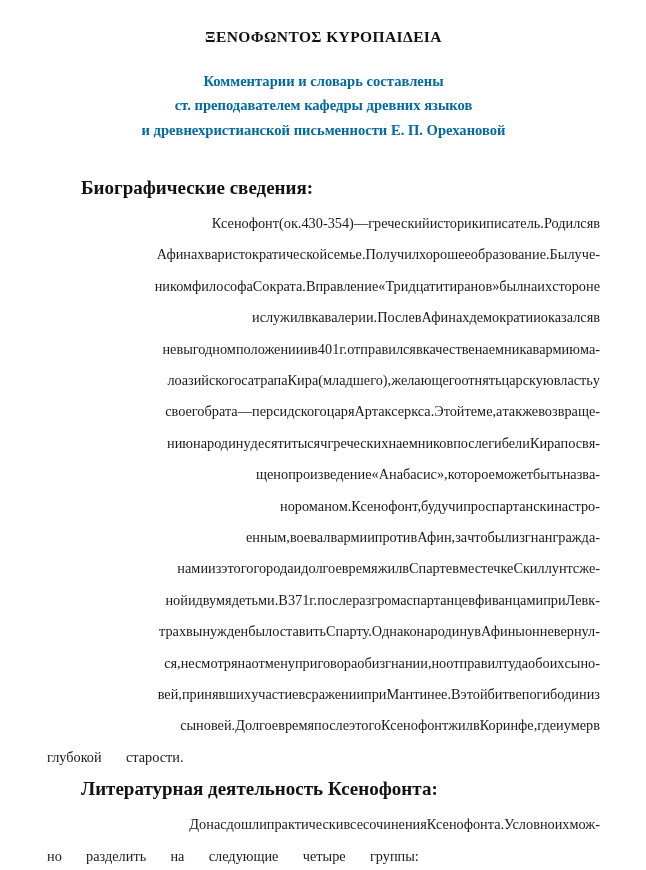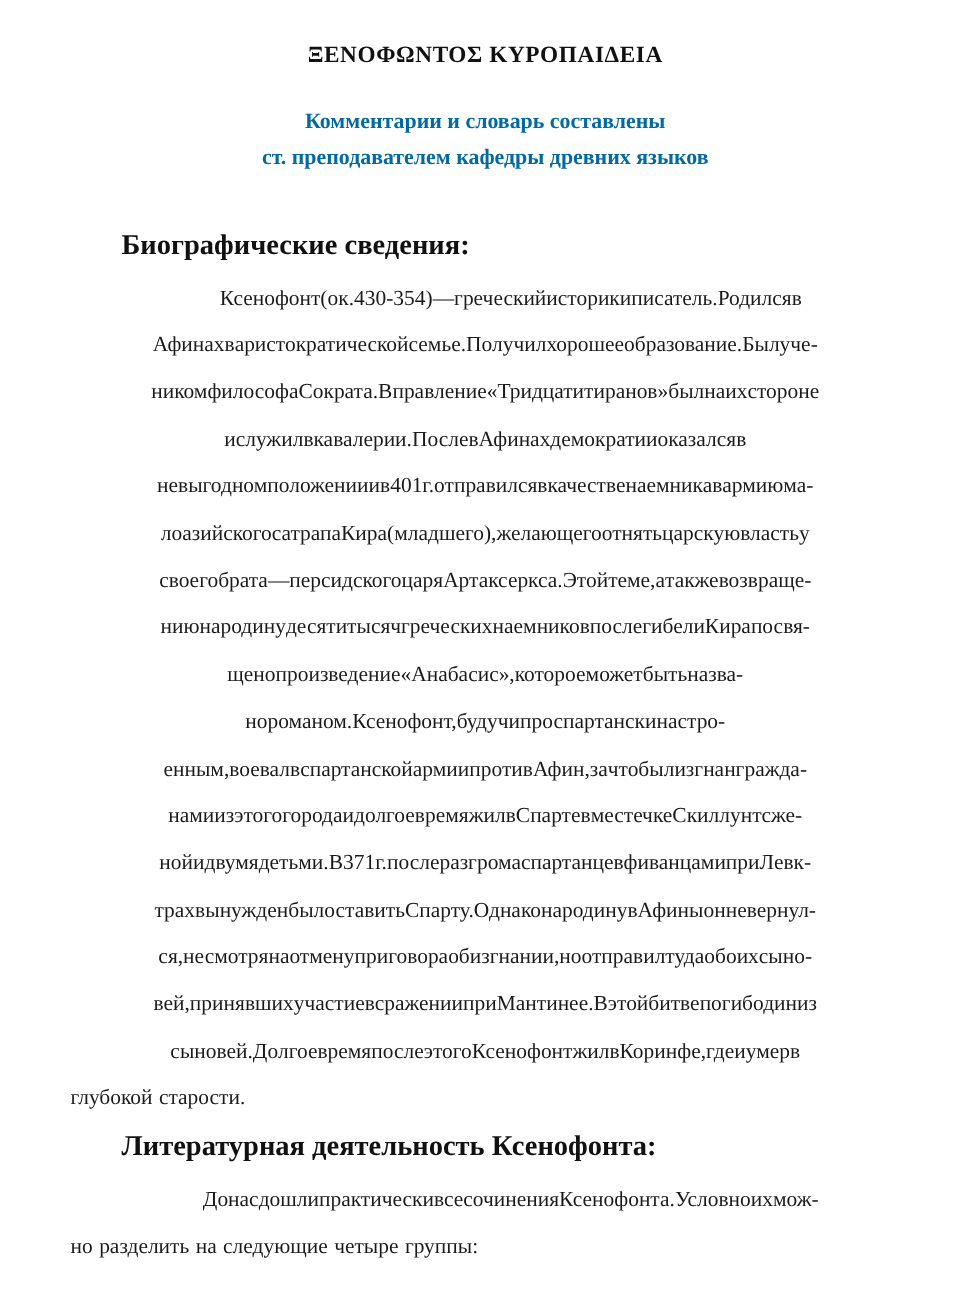--- a/index.html
+++ b/index.html
@@ -72,26 +72,27 @@
   }
   .tline {
     display: flex;
     line-height: 31.4px;
     height: 31.4px;
     white-space: pre;
     overflow: hidden;
   }
   
   .tline.justify {
-    justify-content: center;
+    justify-content: flex-end;
     font-family: Liberation Serif, serif;
   }
   
   .tline.flush {
     justify-content: flex-start;
+    gap: 20px;
   }
   .tline.indent {
     padding-left: 34px;
   }
   .tline > span.w {
     display: inline-block;
   }
   
   .tline.flush > span.w + span.w {
     margin-left: 0.30em;
@@ -103,38 +104,39 @@
 <body>
 
 <div class="page">
   <div class="content">
 
     <h1 class="greek-title">ΞΕΝΟΦΩΝΤΟΣ ΚΥΡΟΠΑΙΔΕΙΑ</h1>
 
     <div class="credits">
       <span class="credits-line">Комментарии и словарь составлены</span>
       <span class="credits-line">ст. преподавателем кафедры древних языков</span>
+      <span class="credits-line">и древнехристианской письменности Е. П. Орехановой</span>
     </div>
 
     <h2 class="section-heading">Биографические сведения:</h2>
 
     <div class="spacer-sm"></div>
 
     <div class="para" id="para-biography">
         <div class="tline justify indent"><span class="w">Ксенофонт</span><span class="w">(ок.</span><span class="w">430-354)</span><span class="w">—</span><span class="w">греческий</span><span class="w">историк</span><span class="w">и</span><span class="w">писатель.</span><span class="w">Родился</span><span class="w">в</span></div>
         <div class="tline justify"><span class="w">Афинах</span><span class="w">в</span><span class="w">аристократической</span><span class="w">семье.</span><span class="w">Получил</span><span class="w">хорошее</span><span class="w">образование.</span><span class="w">Был</span><span class="w">уче-</span></div>
         <div class="tline justify"><span class="w">ником</span><span class="w">философа</span><span class="w">Сократа.</span><span class="w">В</span><span class="w">правление</span><span class="w">«Тридцати</span><span class="w">тиранов»</span><span class="w">был</span><span class="w">на</span><span class="w">их</span><span class="w">стороне</span></div>
         <div class="tline justify"><span class="w">и</span><span class="w">служил</span><span class="w">в</span><span class="w">кавалерии.</span><span class="w">После</span><span class="w">в</span><span class="w">Афинах</span><span class="w">демократии</span><span class="w">оказался</span><span class="w">в</span></div>
         <div class="tline justify"><span class="w">невыгодном</span><span class="w">положении</span><span class="w">и</span><span class="w">в</span><span class="w">401</span><span class="w">г.</span><span class="w">отправился</span><span class="w">в</span><span class="w">качестве</span><span class="w">наемника</span><span class="w">в</span><span class="w">армию</span><span class="w">ма-</span></div>
         <div class="tline justify"><span class="w">лоазийского</span><span class="w">сатрапа</span><span class="w">Кира</span><span class="w">(младшего),</span><span class="w">желающего</span><span class="w">отнять</span><span class="w">царскую</span><span class="w">власть</span><span class="w">у</span></div>
         <div class="tline justify"><span class="w">своего</span><span class="w">брата</span><span class="w">—</span><span class="w">персидского</span><span class="w">царя</span><span class="w">Артаксеркса.</span><span class="w">Этой</span><span class="w">теме,</span><span class="w">а</span><span class="w">также</span><span class="w">возвраще-</span></div>
         <div class="tline justify"><span class="w">нию</span><span class="w">на</span><span class="w">родину</span><span class="w">десяти</span><span class="w">тысяч</span><span class="w">греческих</span><span class="w">наемников</span><span class="w">после</span><span class="w">гибели</span><span class="w">Кира</span><span class="w">посвя-</span></div>
         <div class="tline justify"><span class="w">щено</span><span class="w">произведение</span><span class="w">«Анабасис»,</span><span class="w">которое</span><span class="w">может</span><span class="w">быть</span><span class="w">назва-</span></div>
         <div class="tline justify"><span class="w">но</span><span class="w">романом.</span><span class="w">Ксенофонт,</span><span class="w">будучи</span><span class="w">проспартански</span><span class="w">настро-</span></div>
-        <div class="tline justify"><span class="w">енным,</span><span class="w">воевал</span><span class="w">в</span><span class="w">спартанской</span><span class="w">армии</span><span class="w">против</span><span class="w">Афин,</span><span class="w">за</span><span class="w">что</span><span class="w">был</span><span class="w">изгнан</span><span class="w">гражда-</span></div>
+        <div class="tline justify"><span class="w">енным,</span><span class="w">воевал</span><span class="w">в</span><span class="w">армии</span><span class="w">против</span><span class="w">Афин,</span><span class="w">за</span><span class="w">что</span><span class="w">был</span><span class="w">изгнан</span><span class="w">гражда-</span></div>
         <div class="tline justify"><span class="w">нами</span><span class="w">из</span><span class="w">этого</span><span class="w">города</span><span class="w">и</span><span class="w">долгое</span><span class="w">время</span><span class="w">жил</span><span class="w">в</span><span class="w">Спарте</span><span class="w">в</span><span class="w">местечке</span><span class="w">Скиллунт</span><span class="w">с</span><span class="w">же-</span></div>
         <div class="tline justify"><span class="w">ной</span><span class="w">и</span><span class="w">двумя</span><span class="w">детьми.</span><span class="w">В</span><span class="w">371</span><span class="w">г.</span><span class="w">после</span><span class="w">разгрома</span><span class="w">спартанцев</span><span class="w">фиванцами</span><span class="w">при</span><span class="w">Левк-</span></div>
         <div class="tline justify"><span class="w">трах</span><span class="w">вынужден</span><span class="w">был</span><span class="w">оставить</span><span class="w">Спарту.</span><span class="w">Однако</span><span class="w">на</span><span class="w">родину</span><span class="w">в</span><span class="w">Афины</span><span class="w">он</span><span class="w">не</span><span class="w">вернул-</span></div>
         <div class="tline justify"><span class="w">ся,</span><span class="w">несмотря</span><span class="w">на</span><span class="w">отмену</span><span class="w">приговора</span><span class="w">об</span><span class="w">изгнании,</span><span class="w">но</span><span class="w">отправил</span><span class="w">туда</span><span class="w">обоих</span><span class="w">сыно-</span></div>
         <div class="tline justify"><span class="w">вей,</span><span class="w">принявших</span><span class="w">участие</span><span class="w">в</span><span class="w">сражении</span><span class="w">при</span><span class="w">Мантинее.</span><span class="w">В</span><span class="w">этой</span><span class="w">битве</span><span class="w">погиб</span><span class="w">один</span><span class="w">из</span></div>
         <div class="tline justify"><span class="w">сыновей.</span><span class="w">Долгое</span><span class="w">время</span><span class="w">после</span><span class="w">этого</span><span class="w">Ксенофонт</span><span class="w">жил</span><span class="w">в</span><span class="w">Коринфе,</span><span class="w">где</span><span class="w">и</span><span class="w">умер</span><span class="w">в</span></div>
         <div class="tline flush"><span class="w">глубокой</span><span class="w">старости.</span></div>
       </div>
 
     <h2 class="section-heading">Литературная деятельность Ксенофонта:</h2>

